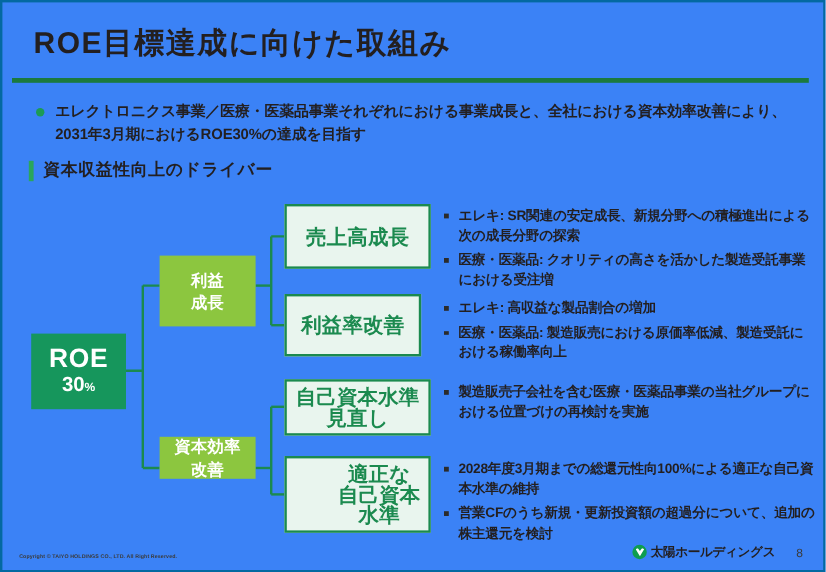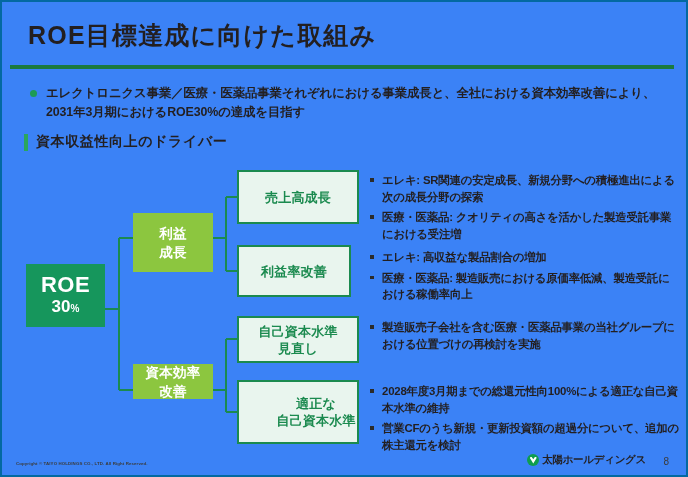--- a/index.html
+++ b/index.html
@@ -28,33 +28,33 @@
   .sec-bar{width:4px;height:17px;background:#2aa65c;margin-right:8px;}
   .sec-text{font-size:14px;font-weight:bold;letter-spacing:0.6px;color:#231f20;}
 
   
   .diagram{position:absolute;left:0;top:0;width:688px;height:477px;}
   .svg-lines{position:absolute;left:0;top:0;}
 
   .node{position:absolute;box-sizing:border-box;display:flex;
         align-items:center;justify-content:center;text-align:center;}
 
-  .roe{left:24px;top:262px;width:79px;height:63px;background:#16965c;
+  .roe{left:24px;top:276px;width:79px;height:63px;background:#16965c;
        flex-direction:column;color:#fff;}
   .roe-main{font-size:22px;font-weight:bold;letter-spacing:0.5px;line-height:24px;}
   .roe-sub{font-size:17px;font-weight:bold;line-height:19px;}
   .roe-sub .pct{font-size:10px;font-weight:bold;}
 
   .mid{background:#8cc63f;color:#ffffff;font-size:13.5px;font-weight:bold;
        line-height:19px;letter-spacing:0.3px;}
   .mid-1{left:131px;top:211px;width:80px;height:59px;}
   .mid-2{left:131px;top:362px;width:80px;height:35px;}
 
   .leaf{background:#e9f5ee;border:2px solid #1b8a4f;color:#1b8a4f;
-        font-size:13px;font-weight:bold;line-height:17px;letter-spacing:0.2px;}
+        font-size:17px;font-weight:bold;line-height:17px;letter-spacing:0.2px;}
   .leaf-1{left:235px;top:168px;width:122px;height:54px;}
   .leaf-2{left:235px;top:243px;width:114px;height:52px;}
   .leaf-3{left:235px;top:314px;width:122px;height:47px;}
   .leaf-4{left:235px;top:378px;width:122px;height:64px;padding-left:36px;}
 
   
   .bgroup{position:absolute;left:366px;width:312px;}
   .bg-1{top:170px;}
   .bg-2{top:247px;}
   .bg-3{top:317px;}

